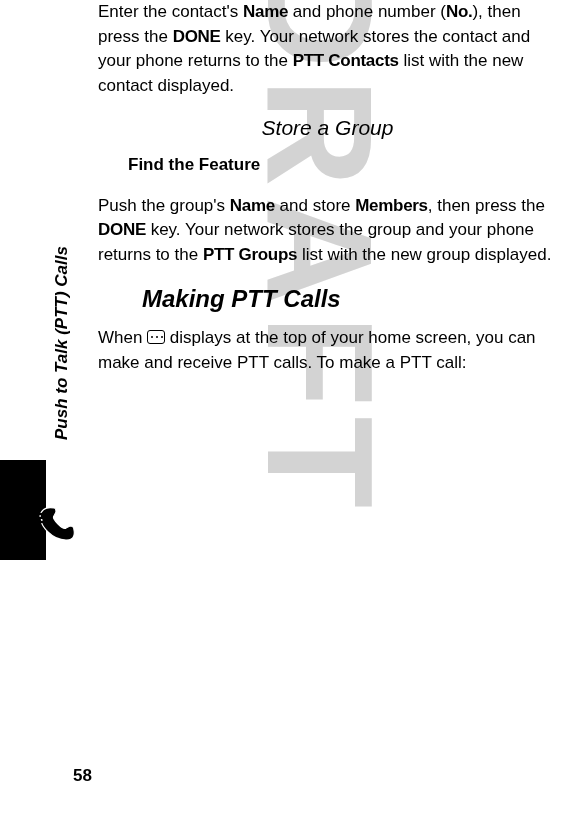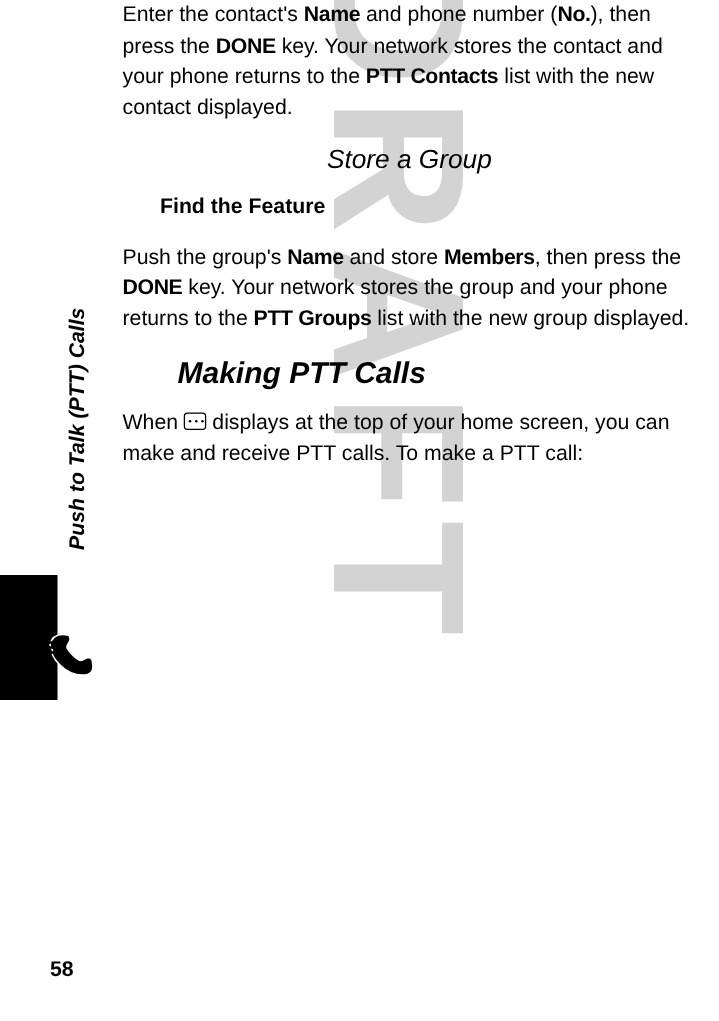--- a/index.html
+++ b/index.html
@@ -117,21 +117,21 @@
       z-index: 1;
     }
     .phone-icon {
       position: absolute;
       left: 36px;
       top: 500px;
       z-index: 3;
     }
     .page-num {
       position: absolute;
-      left: 40px;
+      left: 73px;
       bottom: 28px;
       font-weight: 700;
       font-size: 17px;
     }
     .gt { margin: 0 2px; }
   </style>
 </head>
 <body>
 
 <div class="watermark">DRAFT</div>

